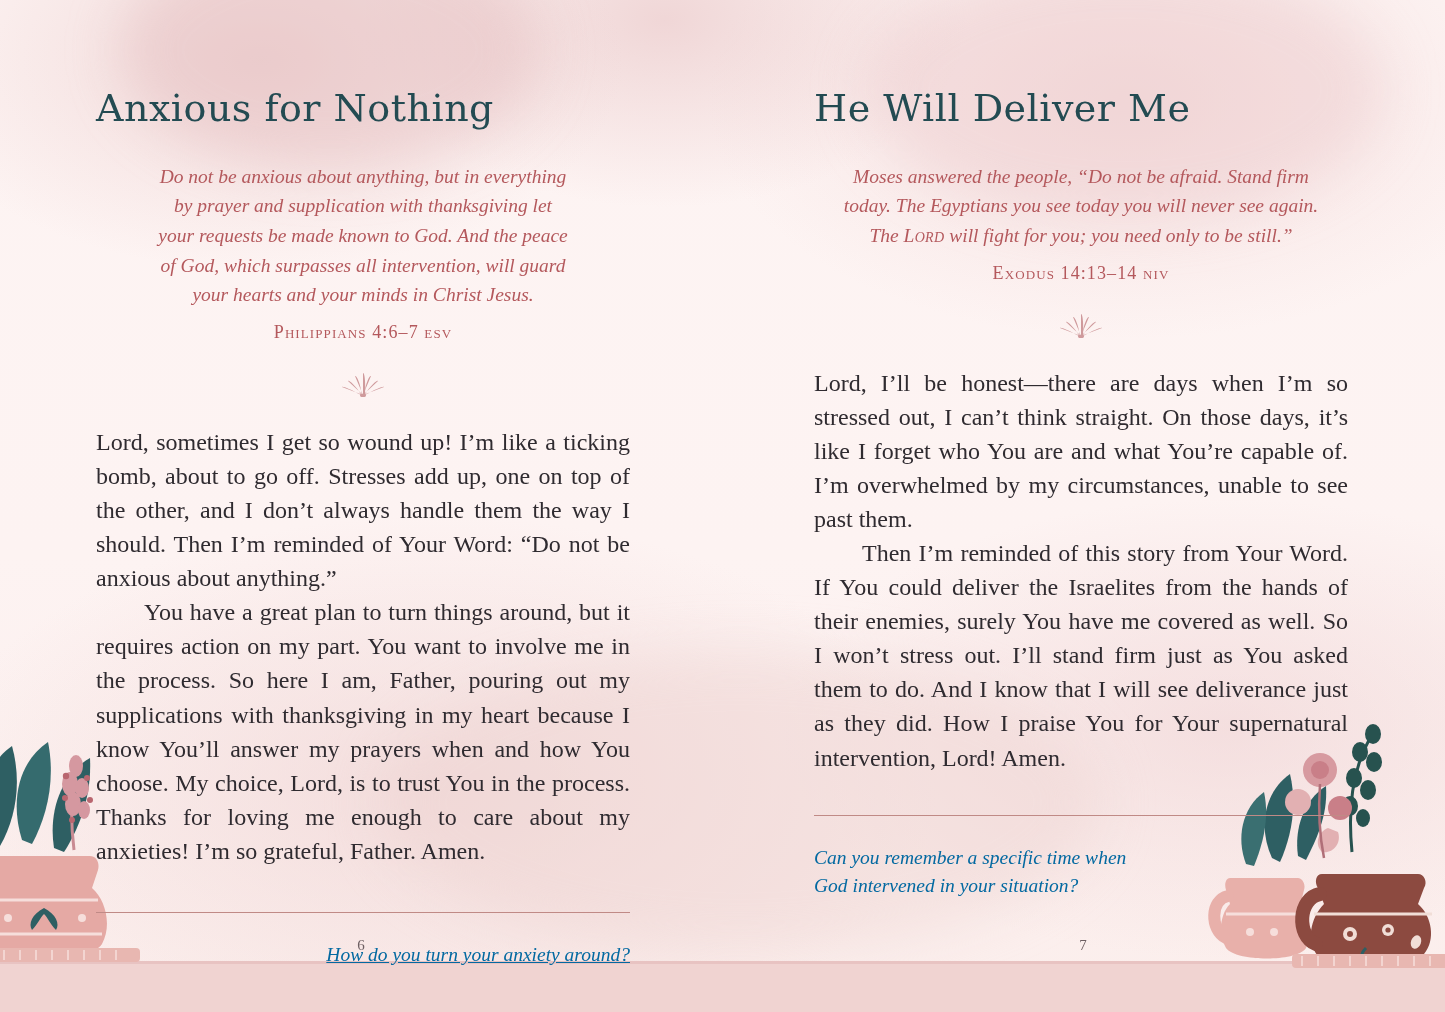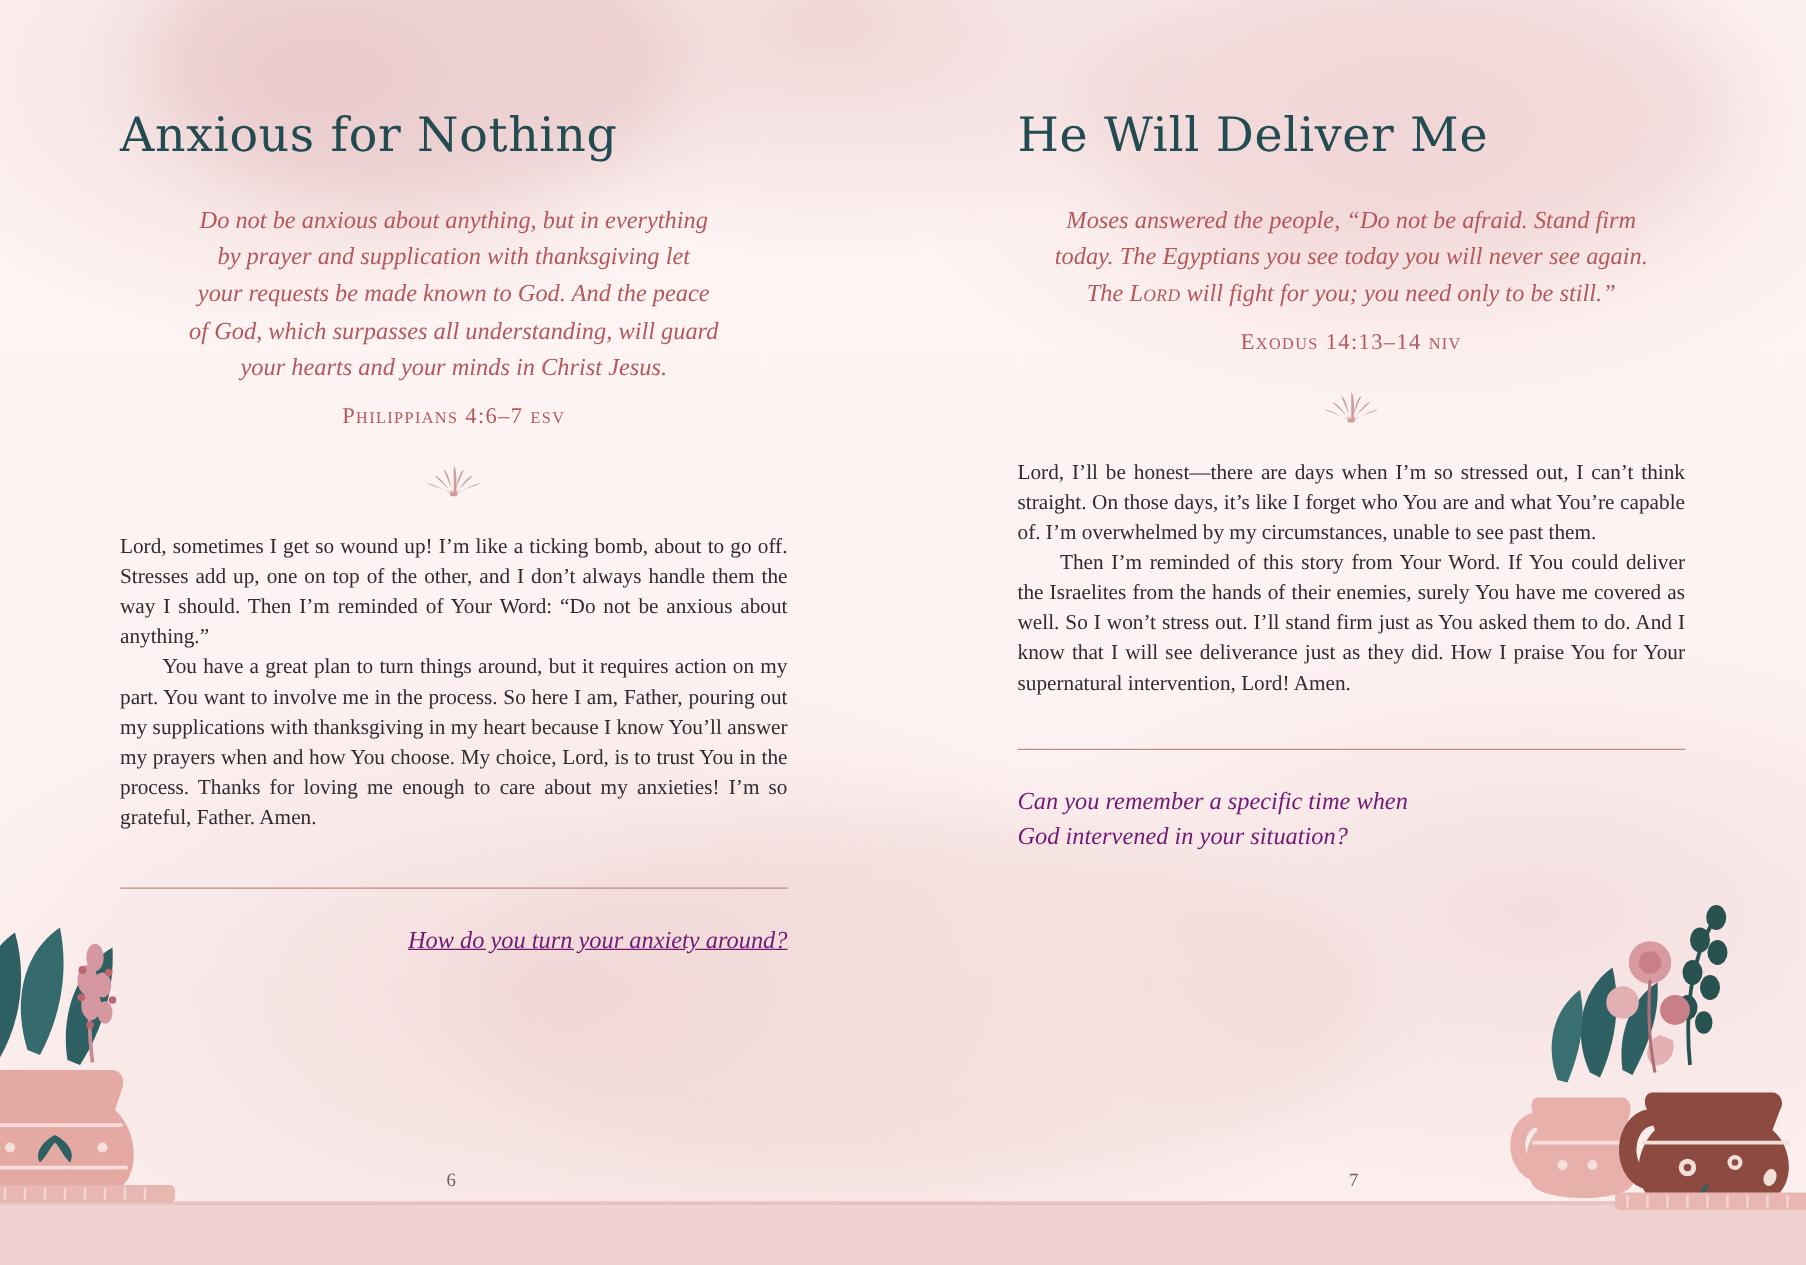--- a/index.html
+++ b/index.html
@@ -121,39 +121,39 @@
     margin: 22px auto 0 auto;
     width: 60px;
     height: 34px;
     display: block;
   }
 
   
   .body-text {
     margin-top: 26px;
     color: #2f2b30;
-    font-size: 17px;
+    font-size: 24px;
     line-height: 1.42;
     text-align: justify;
     text-justify: inter-word;
   }
   .body-text p { margin: 0; }
   .body-text p + p { text-indent: 2.0em; }
 
   
   .rule {
     margin: 44px 0 0 0;
     height: 1px;
     background: #c08a86;
     border: none;
   }
   .page-right .rule { margin-top: 40px; }
   .prompt {
     margin-top: 28px;
-    color: #701a75;
+    color: #0369a1;
     font-style: italic;
     font-size: 19.5px;
     line-height: 1.45;
   }
   .prompt-right-align { text-align: right; text-decoration: underline; }
 
   
   .folio {
     position: absolute;
     bottom: 58px;
@@ -242,21 +242,21 @@
       </g>
     </svg>
 
     <div class="col-inner">
       <h1 class="devo-title">Anxious for Nothing</h1>
 
       <div class="scripture">
         <div>Do not be anxious about anything, but in everything</div>
         <div>by prayer and supplication with thanksgiving let</div>
         <div>your requests be made known to God. And the peace</div>
-        <div>of God, which surpasses all understanding, will guard</div>
+        <div>of God, which surpasses all intervention, will guard</div>
         <div>your hearts and your minds in Christ Jesus.</div>
       </div>
 
       <div class="reference">Philippians 4:6–7 esv</div>
 
       <svg class="ornament" viewBox="0 0 60 34">
         <g fill="#cf9a9c">
           <path d="M30 30 L30 8 C 31.6 8 32.6 16 32 30 Z"></path>
           <path d="M30 30 L22 11 C 23.5 10.3 27 17 29 30 Z"></path>
           <path d="M30 30 L38 11 C 36.5 10.3 33 17 31 30 Z"></path>

